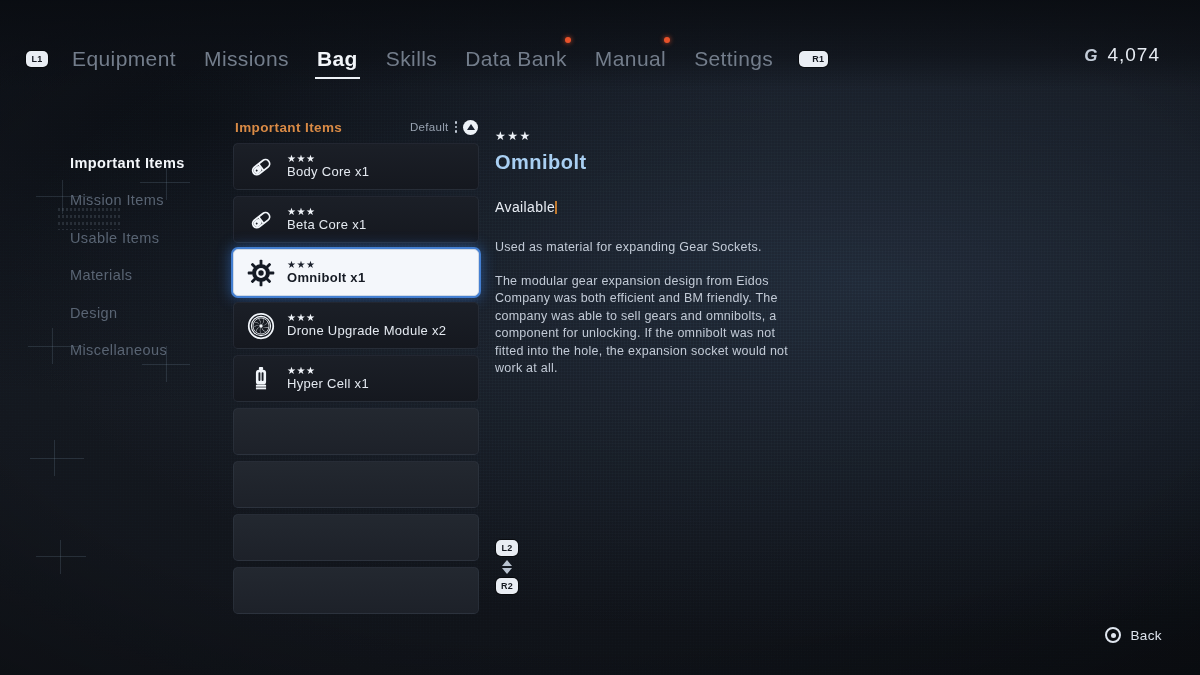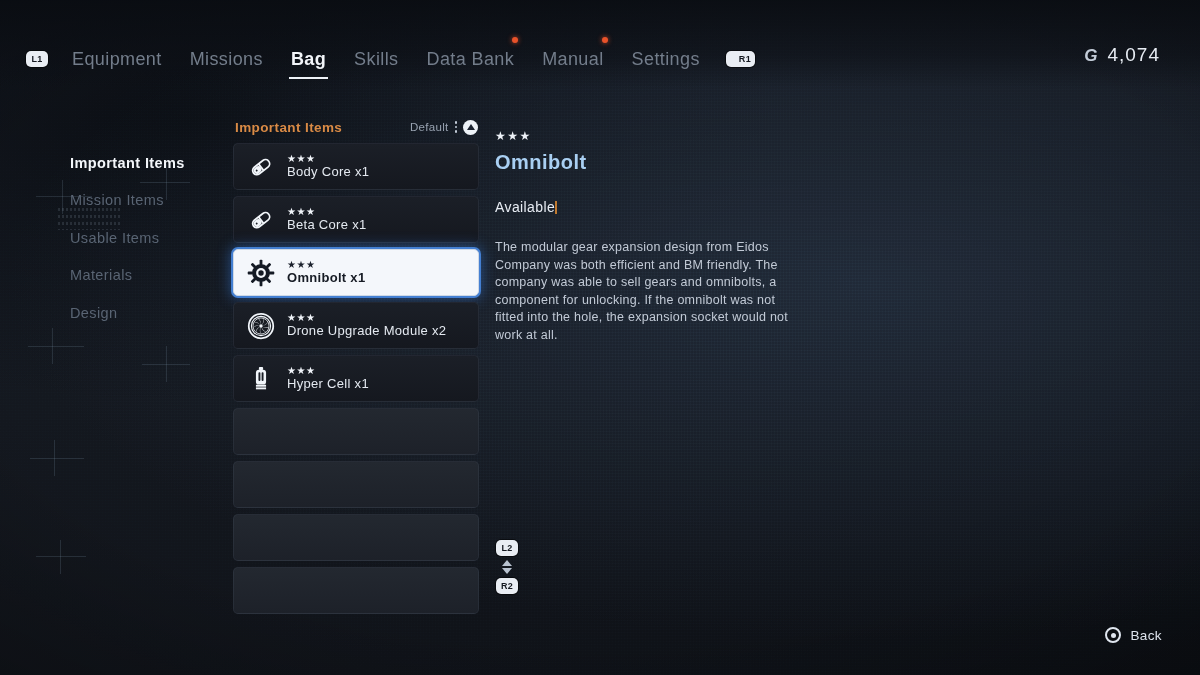--- a/index.html
+++ b/index.html
@@ -41,21 +41,21 @@
   .pad-key {
     display:inline-flex; align-items:center; justify-content:center;
     min-width:22px; height:16px; padding:0 4px;
     background:#e9edf3; color:#14181f;
     border-radius:5px; font-size:9px; font-weight:bold; letter-spacing:0.3px;
     box-shadow:0 0 0 1px rgba(0,0,0,0.5);
   }
   .nav-tab {
     position:relative; padding:0 14px; height:30px;
     display:flex; align-items:center;
-    font-size:18px; letter-spacing:0.4px; color:#737d8b; white-space:nowrap;
+    font-size:21px; letter-spacing:0.4px; color:#737d8b; white-space:nowrap;
   }
   .nav-tab.active { color:#f2f5f9; font-weight:bold; }
   .nav-tab.active .tab-underline {
     position:absolute; left:12px; right:12px; bottom:-5px; height:2px; background:#eef2f7;
   }
   .nav-dot {
     position:absolute; top:-7px; right:10px;
     width:6px; height:6px; border-radius:50%;
     background:#e8522a; box-shadow:0 0 5px rgba(232,82,42,0.85);
   }
@@ -239,20 +239,23 @@
         <span>Mission Items</span>
       </div>
       <div class="side-item">
         <span>Usable Items</span>
       </div>
       <div class="side-item">
         <span>Materials</span>
       </div>
       <div class="side-item">
         <span>Design</span>
+      </div>
+      <div class="side-item">
+        <span>Miscellaneous</span>
       </div>
     </div>
 </div>
 
 <div id="itemcol">
   <div id="list-header">
     <span id="list-title">Important Items</span>
     <div id="list-sort">
       <span id="sort-label">Default</span>
       <span id="sort-dots">
@@ -375,20 +378,21 @@
 </div>
 
 <div id="detail">
   <div id="detail-stars">★★★</div>
   <div id="detail-title">Omnibolt</div>
   <div id="detail-status-row">
     <span id="detail-status">Available</span>
     <span id="status-bar"></span>
   </div>
   <div id="detail-desc">
+    <p class="desc-p">Used as material for expanding Gear Sockets.</p>
     <p class="desc-p">The modular gear expansion design from Eidos Company was both efficient and BM friendly. The company was able to sell gears and omnibolts, a component for unlocking. If the omnibolt was not fitted into the hole, the expansion socket would not work at all.</p>
   </div>
 </div>
 
 <div id="footer">
   <span id="btn-circle">
       <i></i>
     </span>
   <span id="back-label">Back</span>
 </div>

